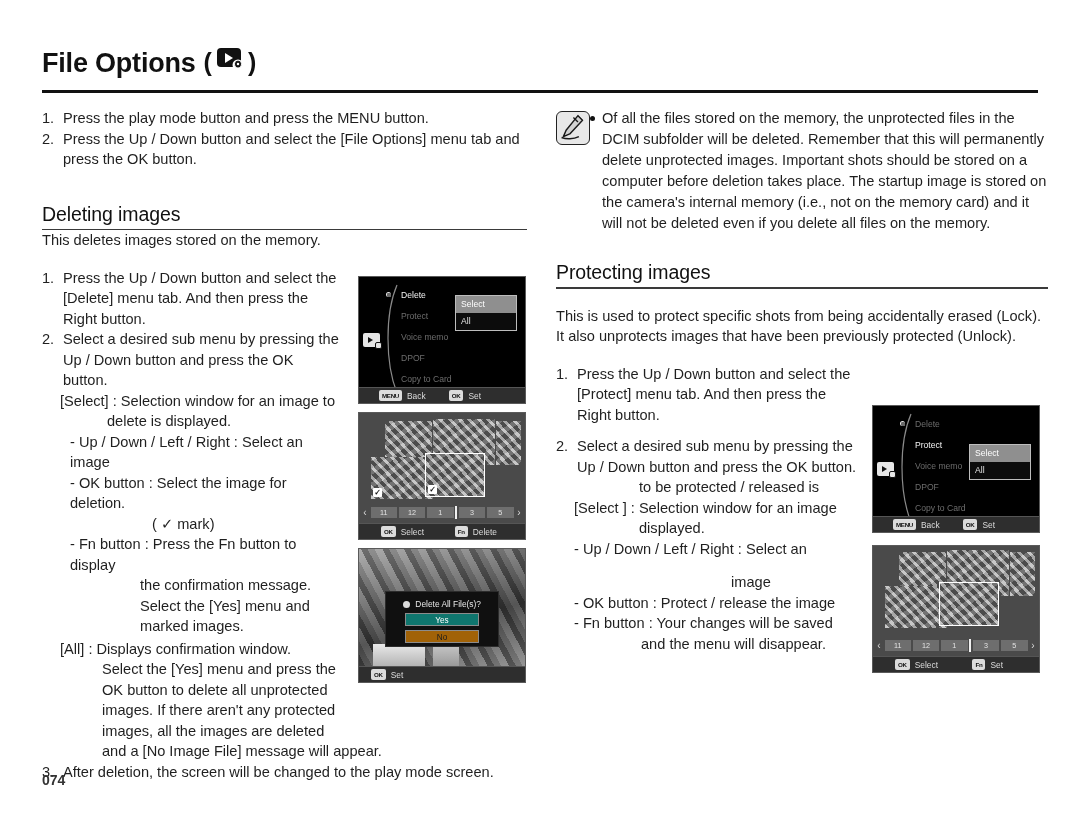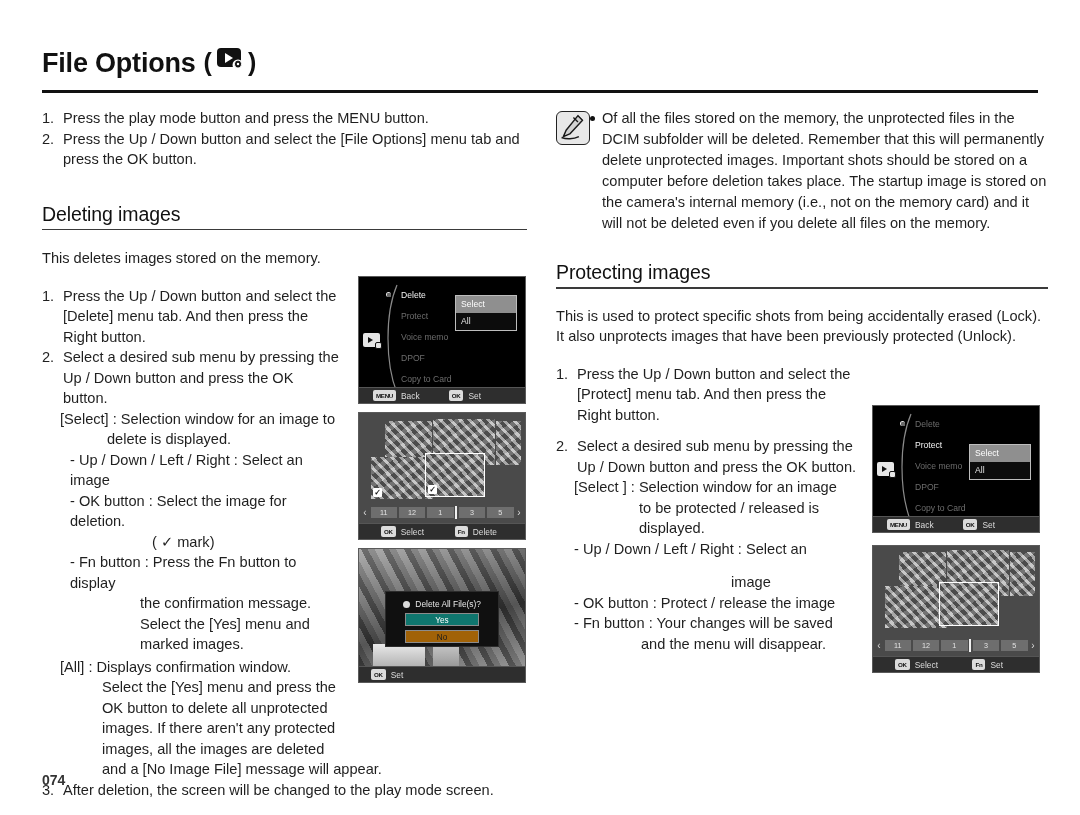--- a/index.html
+++ b/index.html
@@ -139,21 +139,21 @@
     background: #2e2e2e; border-top: 1px solid #555;
     display: flex; align-items: center;
   }
   .keycap {
     display: inline-block; background: #dcdcdc; color: #111;
     font-size: 6.2px; font-weight: bold; line-height: 9px;
     padding: 1px 3px; border-radius: 2px; margin-right: 5px;
     letter-spacing: -0.3px;
   }
   .bar-group { display: flex; align-items: center; font-size: 8.4px; color: #ddd; }
-  .bar-group.g1 { margin-left: 14px; }
+  .bar-group.g1 { margin-left: 20px; }
   .bar-group.g2 { margin-left: auto; margin-right: 44px; }
 
   
   .thumb-screen { position: absolute; inset: 0; background: #4a4a4a; }
   .thumb-area { position: absolute; left: 4px; top: 4px; right: 4px; height: 84px; overflow: hidden; }
   .ph { position: absolute; background: #8a8a8a; overflow: hidden; }
   .ph::after {
     content: ""; position: absolute; inset: 0;
     background:
       repeating-linear-gradient(47deg, rgba(255,255,255,.40) 0 3px, rgba(0,0,0,.30) 3px 7px),
@@ -249,21 +249,21 @@
         <span class="num">2.</span>
         <span>Press the Up / Down button and select the [File Options] menu tab and press the OK button.</span>
       </li>
     </ul>
 
     <div style="margin-top:33px;width:485px;">
       <div class="section-h">Deleting images</div>
       <div class="section-rule"></div>
     </div>
 
-    <div class="body-text" style="margin-top:18px;">This deletes images stored on the memory.</div>
+    <div class="body-text" style="">This deletes images stored on the memory.</div>
 
     <div style="margin-top:17px; width:300px;">
       <div style="position:relative;padding-left:21px;" class="body-text">
         <span class="num" style="position:absolute;left:0;top:0;">1.</span>
         <span>Press the Up / Down button and select the [Delete] menu tab. And then press the Right button.</span>
       </div>
       <div style="position:relative;padding-left:21px;" class="body-text">
         <span class="num" style="position:absolute;left:0;top:0;">2.</span>
         <span>Select a desired sub menu by pressing the Up / Down button and press the OK button.</span>
       </div>
@@ -418,22 +418,22 @@
 
     <div style="margin-top:17px;width:305px;">
       <div style="position:relative;padding-left:21px;" class="body-text">
         <span class="num" style="position:absolute;left:0;top:0;">1.</span>
         <span>Press the Up / Down button and select the [Protect] menu tab. And then press the Right button.</span>
       </div>
       <div style="position:relative;padding-left:21px;margin-top:11px;" class="body-text">
         <span class="num" style="position:absolute;left:0;top:0;">2.</span>
         <span>Select a desired sub menu by pressing the Up / Down button and press the OK button.</span>
       </div>
+      <div class="body-text" style="padding-left:83px;">to be protected / released is</div>
       <div class="body-text" style="padding-left:18px;white-space:nowrap;">[Select ] : Selection window for an image</div>
-      <div class="body-text" style="padding-left:83px;">to be protected / released is</div>
       <div class="body-text" style="padding-left:83px;">displayed.</div>
       <div class="body-text" style="padding-left:18px;">- Up / Down / Left / Right : Select an</div>
       <div class="body-text" style="padding-left:175px;margin-top:13px;">image</div>
       <div class="body-text" style="padding-left:18px;white-space:nowrap;">- OK button : Protect / release the image</div>
       <div class="body-text" style="padding-left:18px;white-space:nowrap;">- Fn button : Your changes will be saved</div>
       <div class="body-text" style="padding-left:85px;white-space:nowrap;">and the menu will disappear.</div>
     </div>
   </div>
 
   <div class="lcd" style="left:872px; top:405px;">

